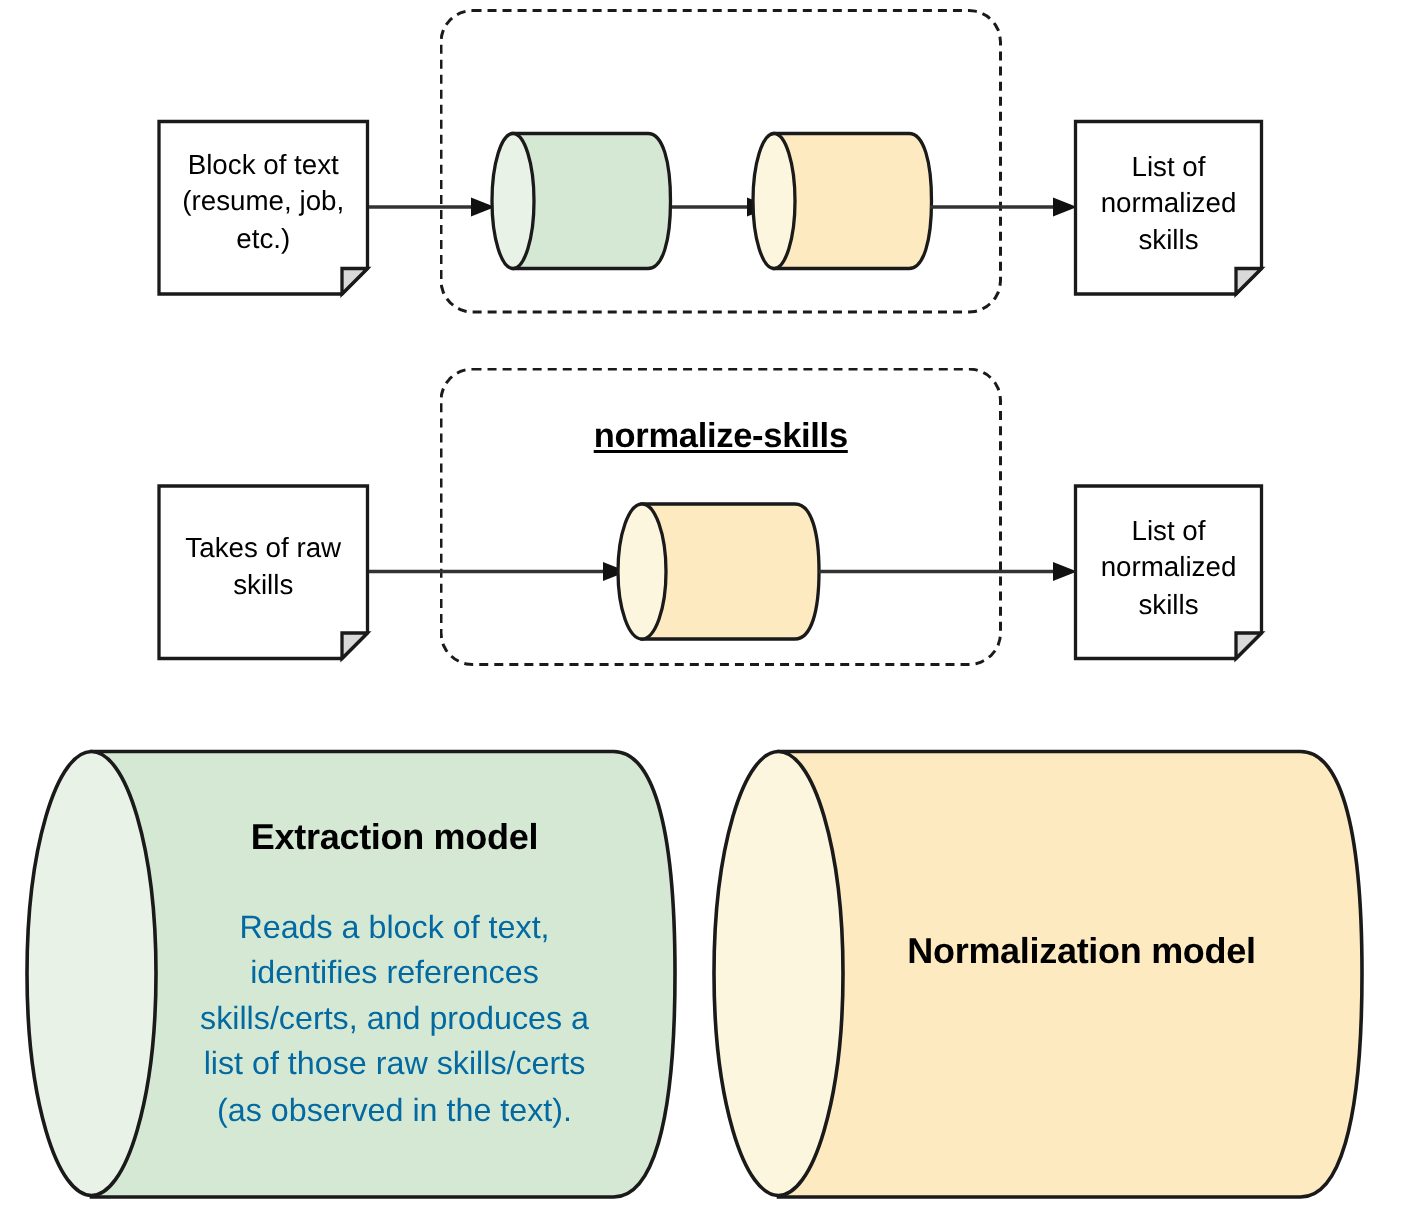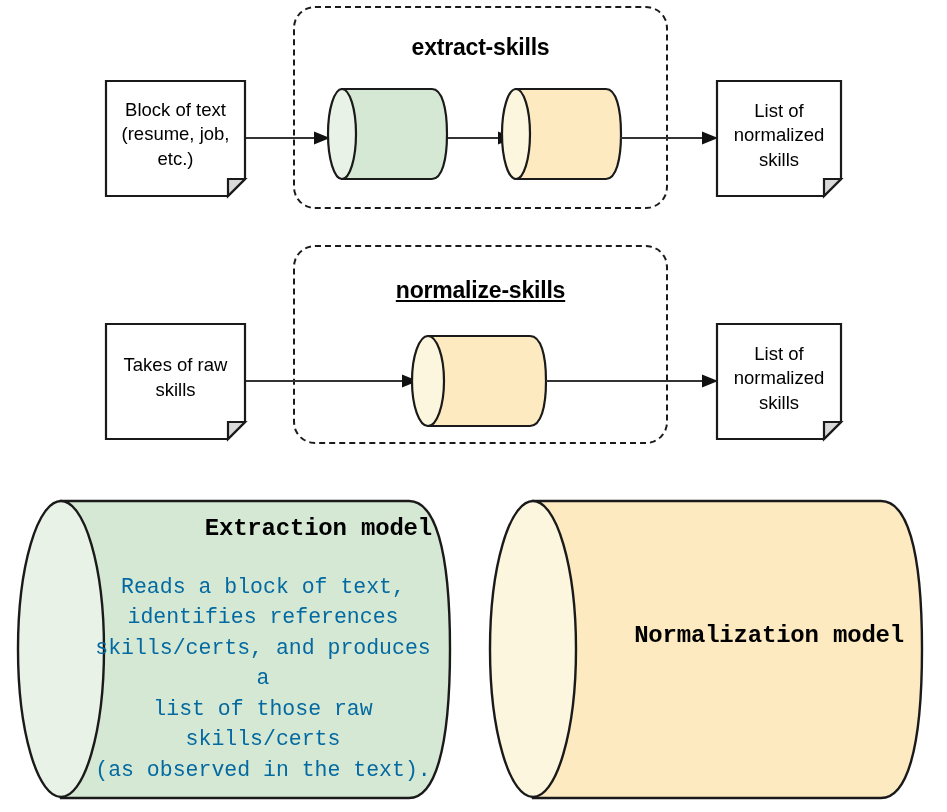--- a/index.html
+++ b/index.html
@@ -92,24 +92,23 @@
     overflow: visible;
   }
   .legend-text {
     position: absolute;
     left: 0; top: 0;
     width: 100%;
     height: 100%;
     box-sizing: border-box;
     display: flex;
     flex-direction: column;
-    align-items: flex-end;
+    align-items: center;
     justify-content: center;
     text-align: center;
-    font-family: Liberation Mono, monospace;
   }
   .legend-heading {
     font-size: 24px;
     font-weight: bold;
     color: #000000;
     letter-spacing: -0.2px;
     margin-bottom: 30px;
   }
   .legend-body {
     font-size: 21.5px;
@@ -118,21 +117,20 @@
     white-space: pre-line;
   }
 </style>
 </head>
 <body>
 
 <div id="canvas">
 
   <div class="group-box" style="left:293px; top:6px; width:375px; height:203px;">
   </div>
-  <div class="group-title" style="left:293px; top:34px; width:375px;">extract-skills</div>
 
   <div class="doc-node" style="left:105px; top:80px; width:141px; height:117px;">
     <svg width="141" height="117" viewBox="0 0 141 117">
       <path d="M1,1 H140 V99 L123,116 H1 Z" fill="#ffffff" stroke="#1a1a1a" stroke-width="2.2" stroke-linejoin="miter"></path>
       <path d="M123,116 L123,99 L140,99 Z" fill="#d9d9d9" stroke="#1a1a1a" stroke-width="2.2" stroke-linejoin="miter"></path>
     </svg>
     <div class="doc-label" style="padding-bottom:8px;">Block of text
 (resume, job,
 etc.)</div>
   </div>
@@ -234,21 +232,21 @@
     <div class="legend-text" style="padding-left:80px; padding-right:24px;">
       <div class="legend-heading">Extraction model</div>
       <div class="legend-body">Reads a block of text,
 identifies references
 skills/certs, and produces a
 list of those raw skills/certs
 (as observed in the text).</div>
     </div>
   </div>
 
-  <div class="legend-card" style="left:486px; top:498px; width:442px; height:304px;">
+  <div class="legend-card" style="left:472px; top:498px; width:442px; height:304px;">
     <svg width="442" height="304" viewBox="0 0 442 304">
       <path d="M47,3 H395 C420,3 436,48 436,151 C436,254 420,300 395,300 H47 Z" fill="#fdeac0" stroke="#1a1a1a" stroke-width="2.4"></path>
       <ellipse cx="47" cy="151" rx="43" ry="148" fill="#fdf6de" stroke="#1a1a1a" stroke-width="2.4"></ellipse>
     </svg>
     <div class="legend-text" style="padding-left:80px; padding-right:24px;">
       <div class="legend-heading">Normalization model</div>
     </div>
   </div>
 
 </div>

